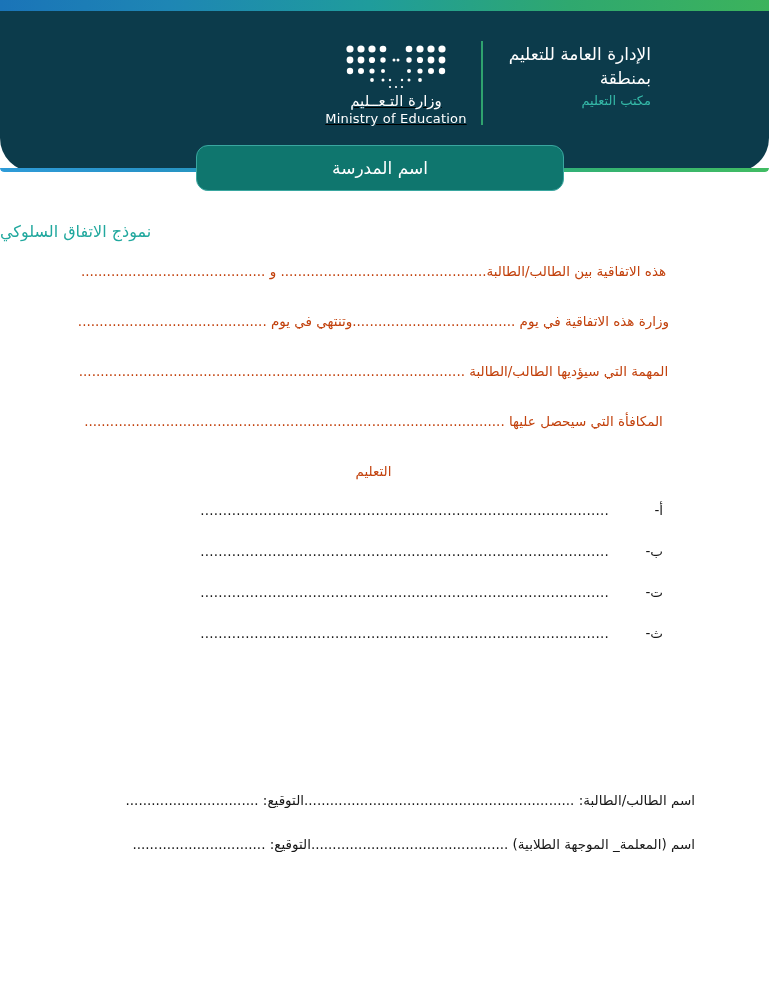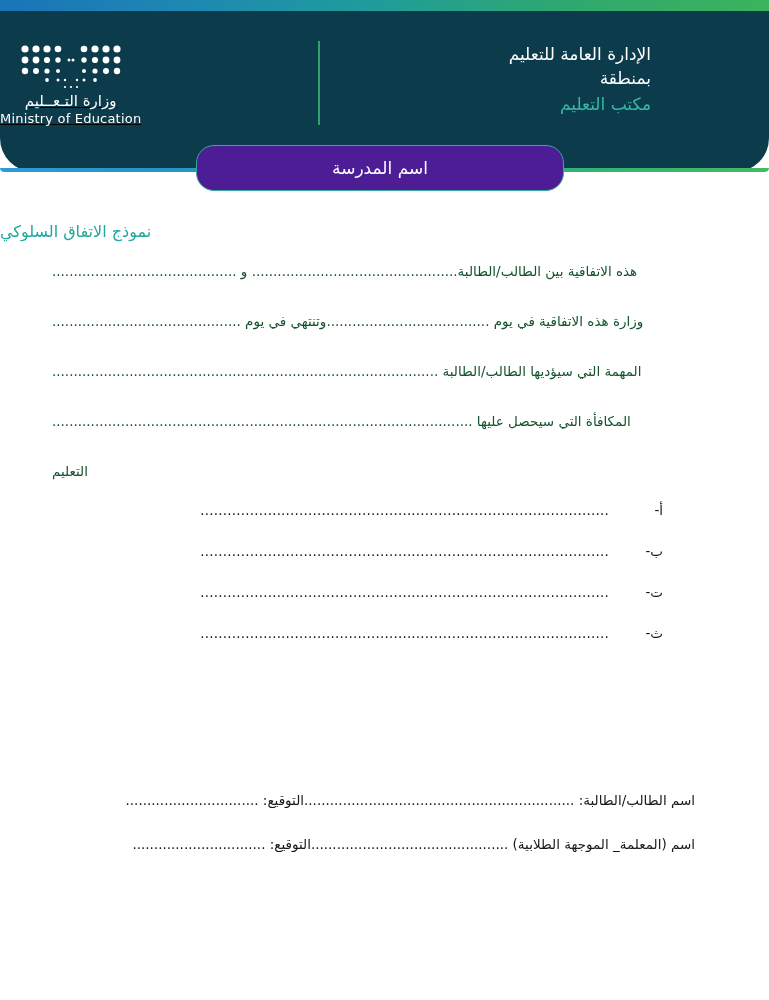--- a/index.html
+++ b/index.html
@@ -49,21 +49,21 @@
     -webkit-mask-image: linear-gradient(90deg, rgba(0,0,0,1) 0%, rgba(0,0,0,1) 100%);
   }
 
   .header-inner {
     position: absolute;
     top: 30px;
     left: 0;
     width: 651px;
     display: flex;
     flex-direction: row;
-    justify-content: space-between;
+    justify-content: flex-start;
     align-items: flex-start;
     gap: 12px;
   }
 
   
   .logo-block {
     display: flex;
     flex-direction: row;
     align-items: stretch;
     gap: 11px;
@@ -113,35 +113,35 @@
     padding-top: 1px;
   }
   .admin-line {
     color: #ffffff;
     font-size: 17px;
     line-height: 1.42;
     white-space: nowrap;
   }
   .admin-office {
     color: #35B9A8;
-    font-size: 17px;
+    font-size: 13px;
     line-height: 1.42;
     margin-top: 2px;
     white-space: nowrap;
   }
 
   
   .school-tab {
     position: absolute;
     top: 145px;
     left: 196px;
     width: 368px;
     height: 46px;
-    border-radius: 18px;
-    background: #4c1d95;
+    border-radius: 12px;
+    background: #0f766e;
     border: 1px solid #3AA7A0;
     display: flex;
     align-items: center;
     justify-content: center;
     box-sizing: border-box;
   }
   .school-tab-label {
     color: #ffffff;
     font-size: 17px;
     line-height: 1;
@@ -162,23 +162,23 @@
     position: absolute;
     top: 262px;
     left: 0;
     width: 769px;
     box-sizing: border-box;
     padding: 0 74px 0 52px;
   }
 
   .line {
     font-size: 13.5px;
-    color: #14532d;
+    color: #c2410c;
     line-height: 1.4;
-    text-align: left;
+    text-align: center;
     white-space: nowrap;
     overflow: hidden;
     direction: rtl;
   }
   .gap-lg { margin-bottom: 31px; }
 
   
   .notes-heading {
     margin-bottom: 22px;
   }

